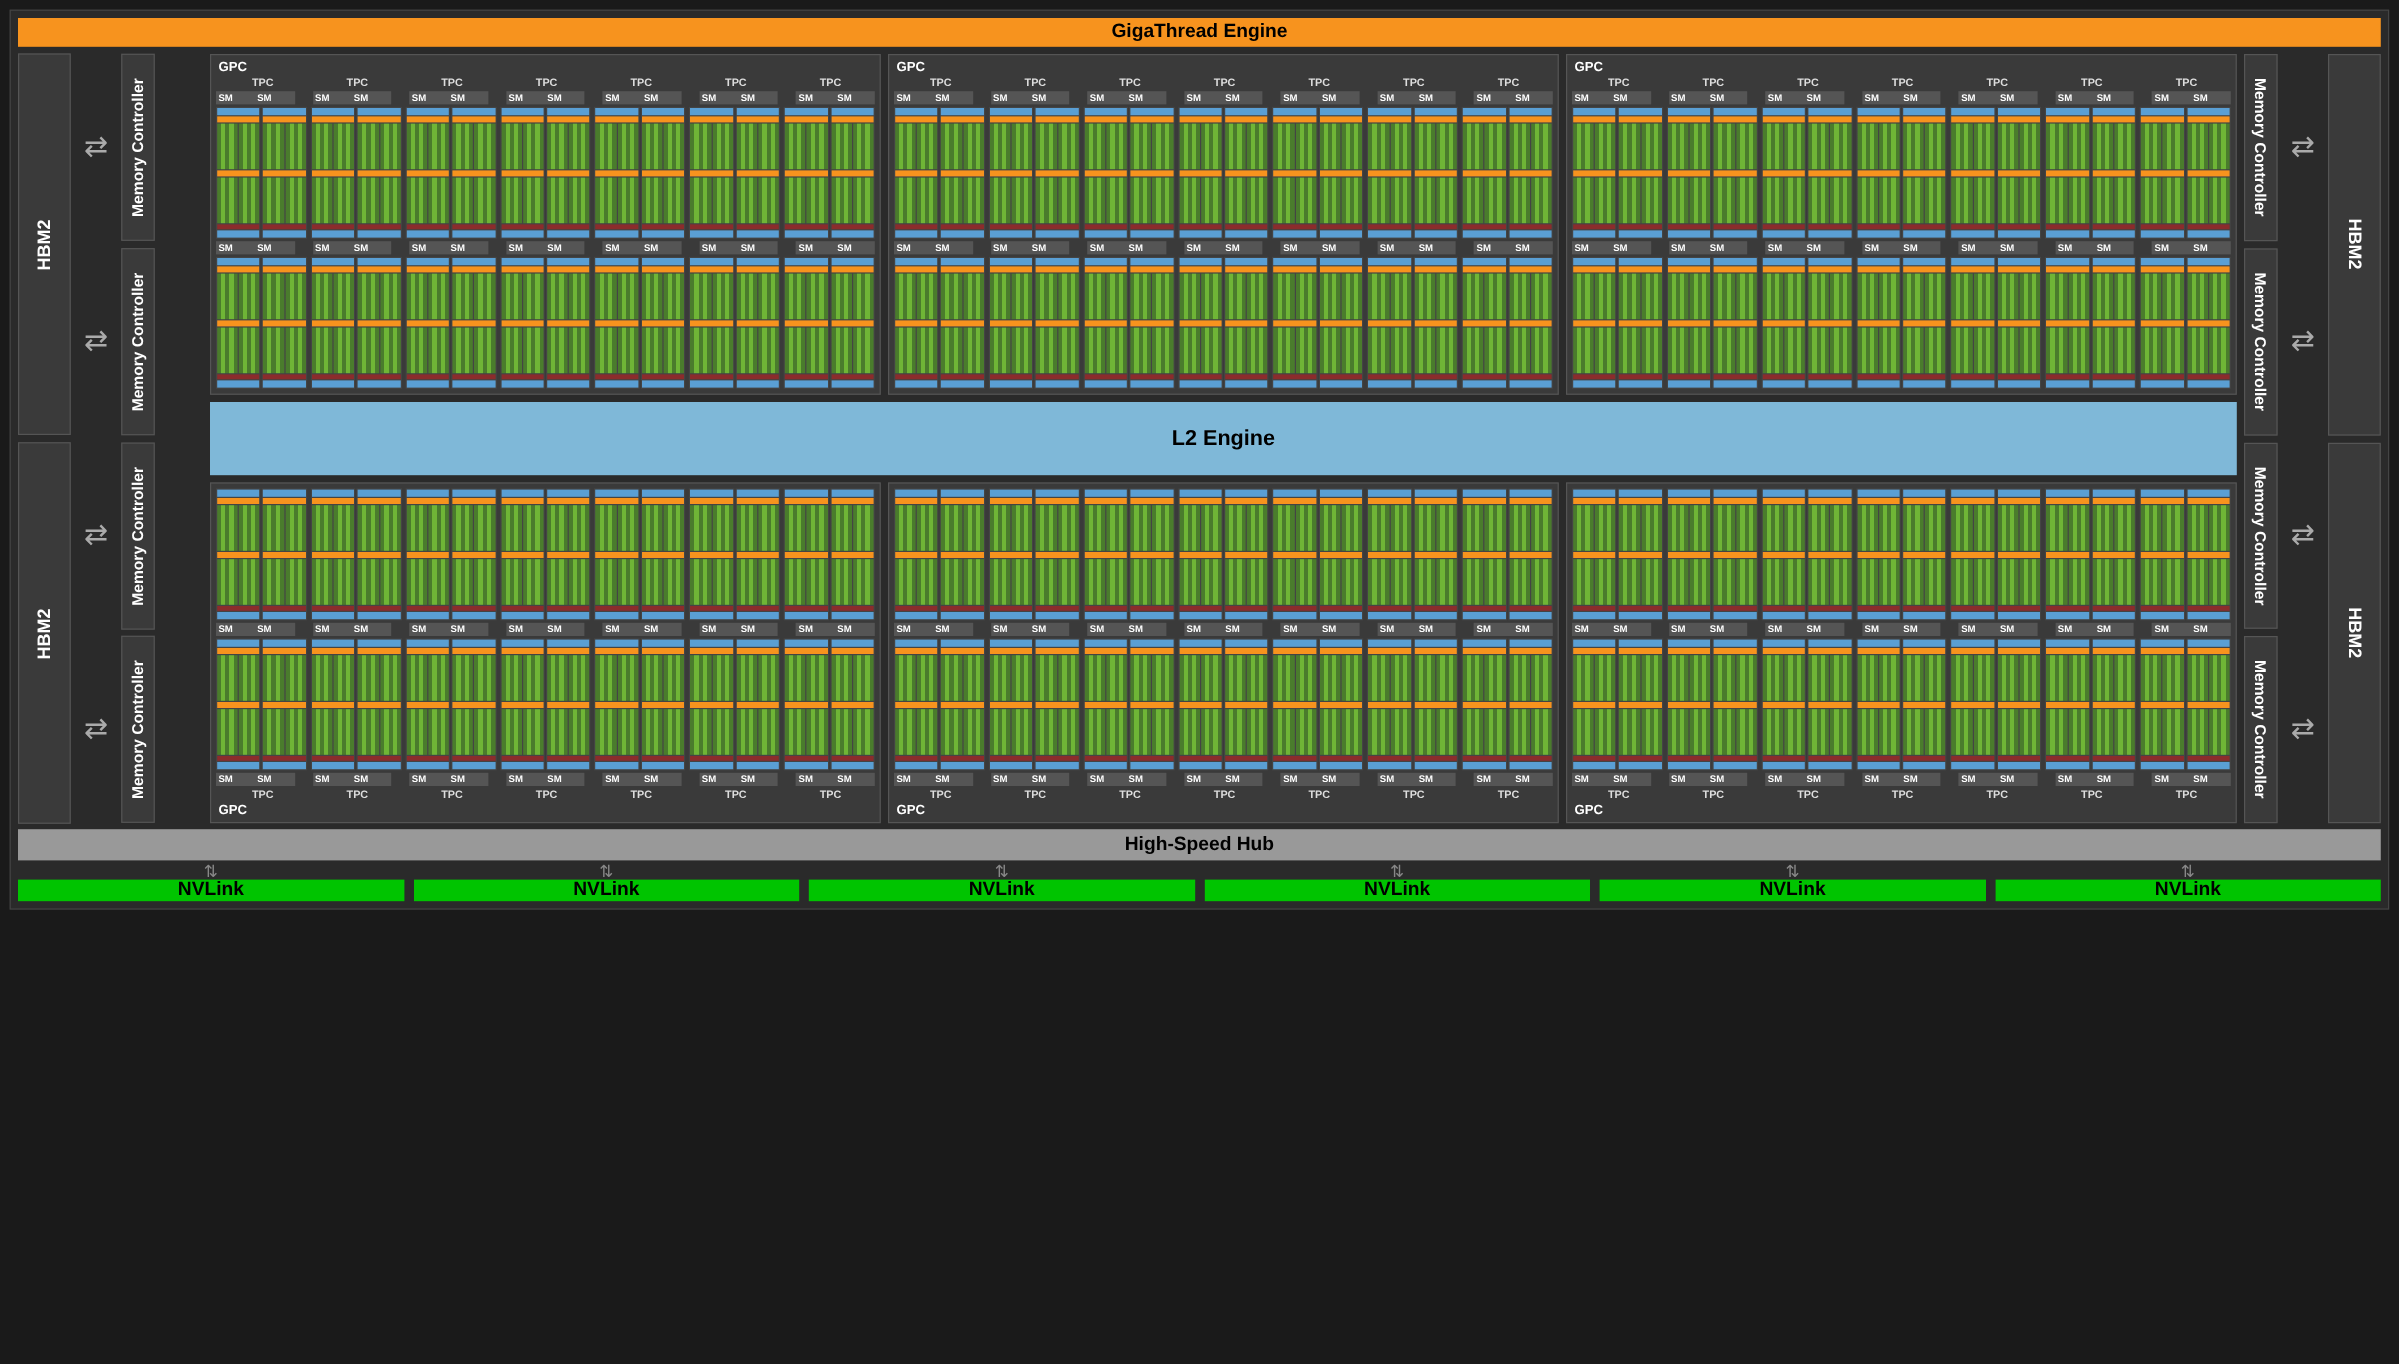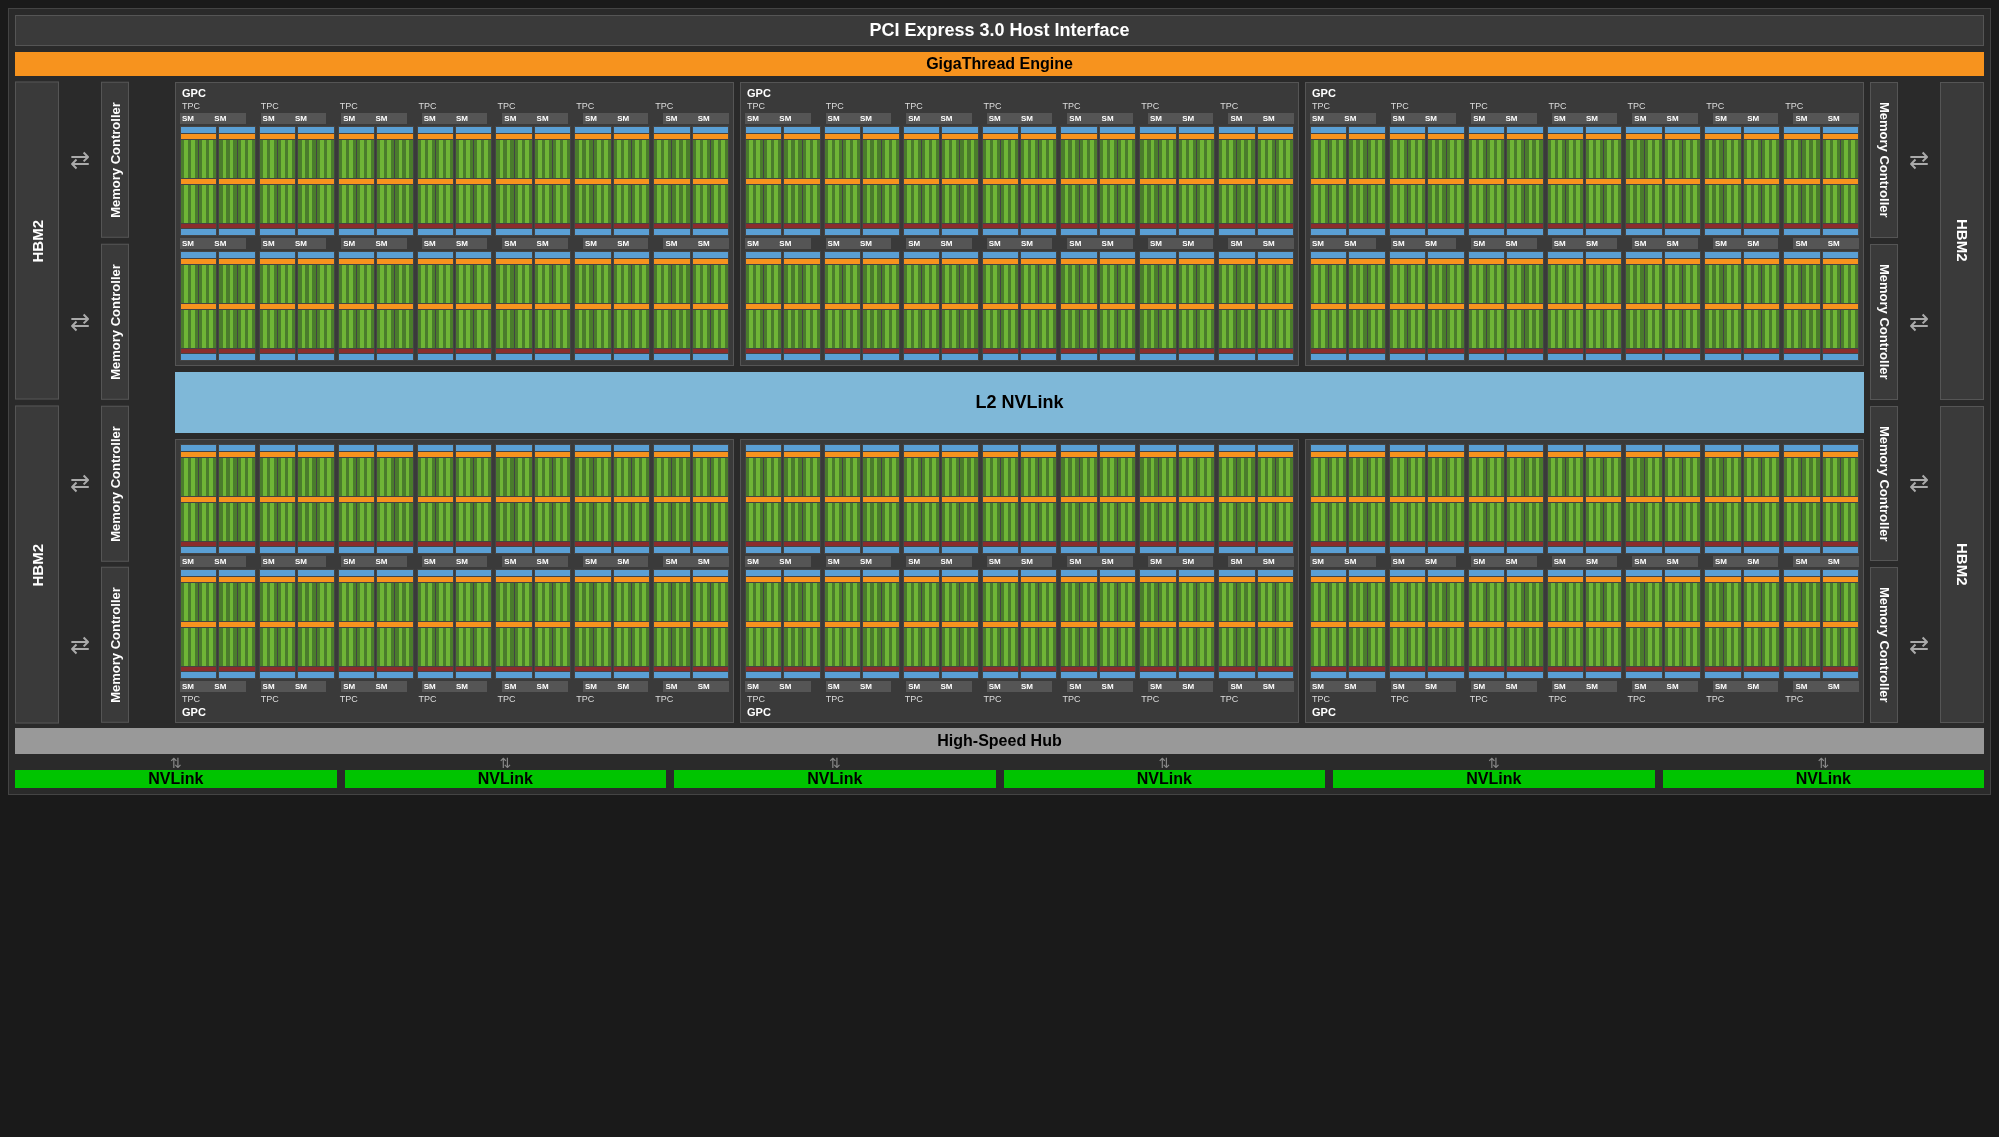--- a/index.html
+++ b/index.html
@@ -112,23 +112,24 @@
     font-weight: bold;
     padding: 0 2px;
   }
   .tpc-row {
     display: flex;
     gap: 3px;
   }
   .tpc-label-row .tpc-slot {
     flex: 1;
     font-size: 9px;
-    font-weight: normal;
+    font-weight: bold;
     padding-left: 2px;
     color: #ddd;
+    text-align: center;
   }
   .sm-label-row {
     display: flex;
     gap: 15px;
     font-size: 8px;
     font-weight: bold;
   }
   .sm-label-row .sm-slot {
     flex: 1;
     background: #555;
@@ -209,21 +210,20 @@
     text-align: center;
     padding: 0;
     font-size: 16px;
   }
 </style>
 </head>
 <body>
 
 <div class="chip">
 
-  <div class="pci-bar">PCI Express 3.0 Host Interface</div>
   <div class="gigathread-bar">GigaThread Engine</div>
 
   <div class="main-grid">
 
     <div class="side-col">
       <div class="hbm2 flip">HBM2</div>
       <div class="hbm2 flip">HBM2</div>
     </div>
 
     <div class="side-col" style="width:30px;justify-content:space-around">
@@ -1808,21 +1808,21 @@
                     <div class="sm-core-col"></div>
                     <div class="sm-core-col"></div>
                   </div>
     <div class="sm-red"></div>
     <div class="sm-blue2"></div>
   </div>
               </div>
             </div>
           </div>
         </div>
-      <div class="l2cache">L2 NVLink</div>
+      <div class="l2cache">L2 Engine</div>
       <div class="gpc-row" id="gpc-row-bottom">
           <div class="gpc">
             <div class="sm-body-row">
               <div style="flex:1;display:flex;gap:1px">
                 <div class="sm-body">
     <div class="sm-blue"></div>
     <div class="sm-orange"></div>
     <div class="sm-cores">
                     <div class="sm-core-col"></div>
                     <div class="sm-core-col"></div>

